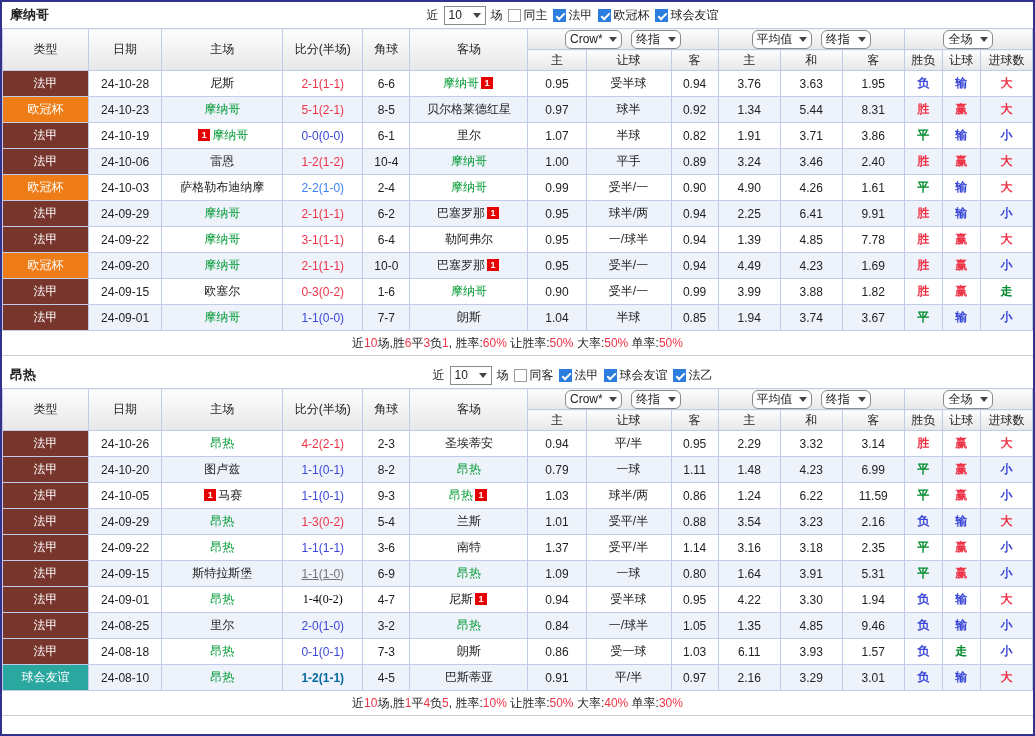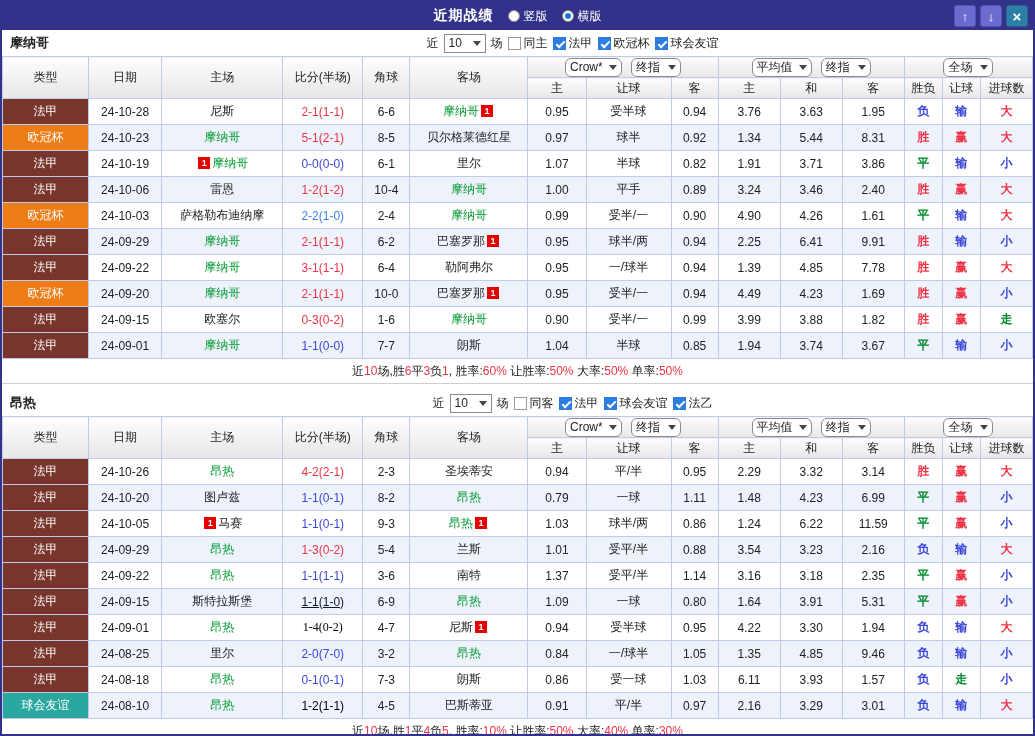--- a/index.html
+++ b/index.html
@@ -36,44 +36,20 @@
   .lg{color:#fff;}
   .res{font-weight:bold;}
   .card{display:inline-block;min-width:10px;height:12px;line-height:12px;color:#fff;font-size:9px;font-weight:bold;padding:0 1px;margin:0 2px;vertical-align:1px;}
   .summary{height:24px;line-height:24px;text-align:center;border-bottom:1px solid #cfcfcf;}
 </style>
 </head>
 <body>
 
 <div class="widget" style="border-color: rgb(50, 50, 138);">
 
-  <div class="titlebar" style="background: rgb(50, 50, 138);">
-    <div class="tb-center">
-      <span class="title">近期战绩</span>
-      <label class="radio-opt">
-        <span class="radio"></span>
-        <span>竖版</span>
-      </label>
-      <label class="radio-opt">
-        <span class="radio checked"></span>
-        <span>横版</span>
-      </label>
-    </div>
-    <div class="tb-btns">
-      <button class="tb-btn">
-          <span>↑</span>
-        </button>
-      <button class="tb-btn">
-          <span>↓</span>
-        </button>
-      <button class="tb-btn close">
-          <span>×</span>
-        </button>
-    </div>
-  </div>
 
   <section class="team-section">
     <div class="filter-row">
       <span class="team-name">摩纳哥</span>
       <div class="filter-controls">
         <span>近</span>
         <span class="sel sel-count">
             <span>10</span>
             <i class="caret"></i>
           </span>
@@ -515,21 +491,21 @@
             <td>3.18</td>
             <td>2.35</td>
             <td class="res" style="color: rgb(0, 138, 46);">平</td>
             <td class="res" style="color: rgb(238, 51, 71);">赢</td>
             <td class="res" style="color: rgb(58, 70, 216);">小</td>
           </tr>
           <tr>
             <td class="lg" style="background: rgb(120, 53, 43);">法甲</td>
             <td>24-09-15</td>
             <td><span>斯特拉斯堡</span></td>
-            <td style="color: #0f172a; text-decoration: underline;">1-1(1-0)</td>
+            <td style="color: #737373; text-decoration: underline;">1-1(1-0)</td>
             <td>6-9</td>
             <td><span style="color: rgb(0, 153, 51);">昂热</span></td>
             <td>1.09</td>
             <td>一球</td>
             <td>0.80</td>
             <td>1.64</td>
             <td>3.91</td>
             <td>5.31</td>
             <td class="res" style="color: rgb(0, 138, 46);">平</td>
             <td class="res" style="color: rgb(238, 51, 71);">赢</td>
@@ -549,21 +525,21 @@
             <td>3.30</td>
             <td>1.94</td>
             <td class="res" style="color: rgb(58, 70, 216);">负</td>
             <td class="res" style="color: rgb(58, 70, 216);">输</td>
             <td class="res" style="color: rgb(238, 51, 71);">大</td>
           </tr>
           <tr>
             <td class="lg" style="background: rgb(120, 53, 43);">法甲</td>
             <td>24-08-25</td>
             <td><span>里尔</span></td>
-            <td style="color: rgb(58, 70, 216);">2-0(7-0)</td>
+            <td style="color: rgb(58, 70, 216);">2-0(1-0)</td>
             <td>3-2</td>
             <td><span style="color: rgb(0, 153, 51);">昂热</span></td>
             <td>0.84</td>
             <td>一/球半</td>
             <td>1.05</td>
             <td>1.35</td>
             <td>4.85</td>
             <td>9.46</td>
             <td class="res" style="color: rgb(58, 70, 216);">负</td>
             <td class="res" style="color: rgb(58, 70, 216);">输</td>
@@ -583,21 +559,21 @@
             <td>3.93</td>
             <td>1.57</td>
             <td class="res" style="color: rgb(58, 70, 216);">负</td>
             <td class="res" style="color: rgb(0, 138, 46);">走</td>
             <td class="res" style="color: rgb(58, 70, 216);">小</td>
           </tr>
           <tr>
             <td class="lg" style="background: rgb(42, 167, 158);">球会友谊</td>
             <td>24-08-10</td>
             <td><span style="color: rgb(0, 153, 51);">昂热</span></td>
-            <td style="color: #000000;">1-2(1-1)</td>
+            <td style="color: #0369a1; font-weight: bold;">1-2(1-1)</td>
             <td>4-5</td>
             <td><span>巴斯蒂亚</span></td>
             <td>0.91</td>
             <td>平/半</td>
             <td>0.97</td>
             <td>2.16</td>
             <td>3.29</td>
             <td>3.01</td>
             <td class="res" style="color: rgb(58, 70, 216);">负</td>
             <td class="res" style="color: rgb(58, 70, 216);">输</td>

